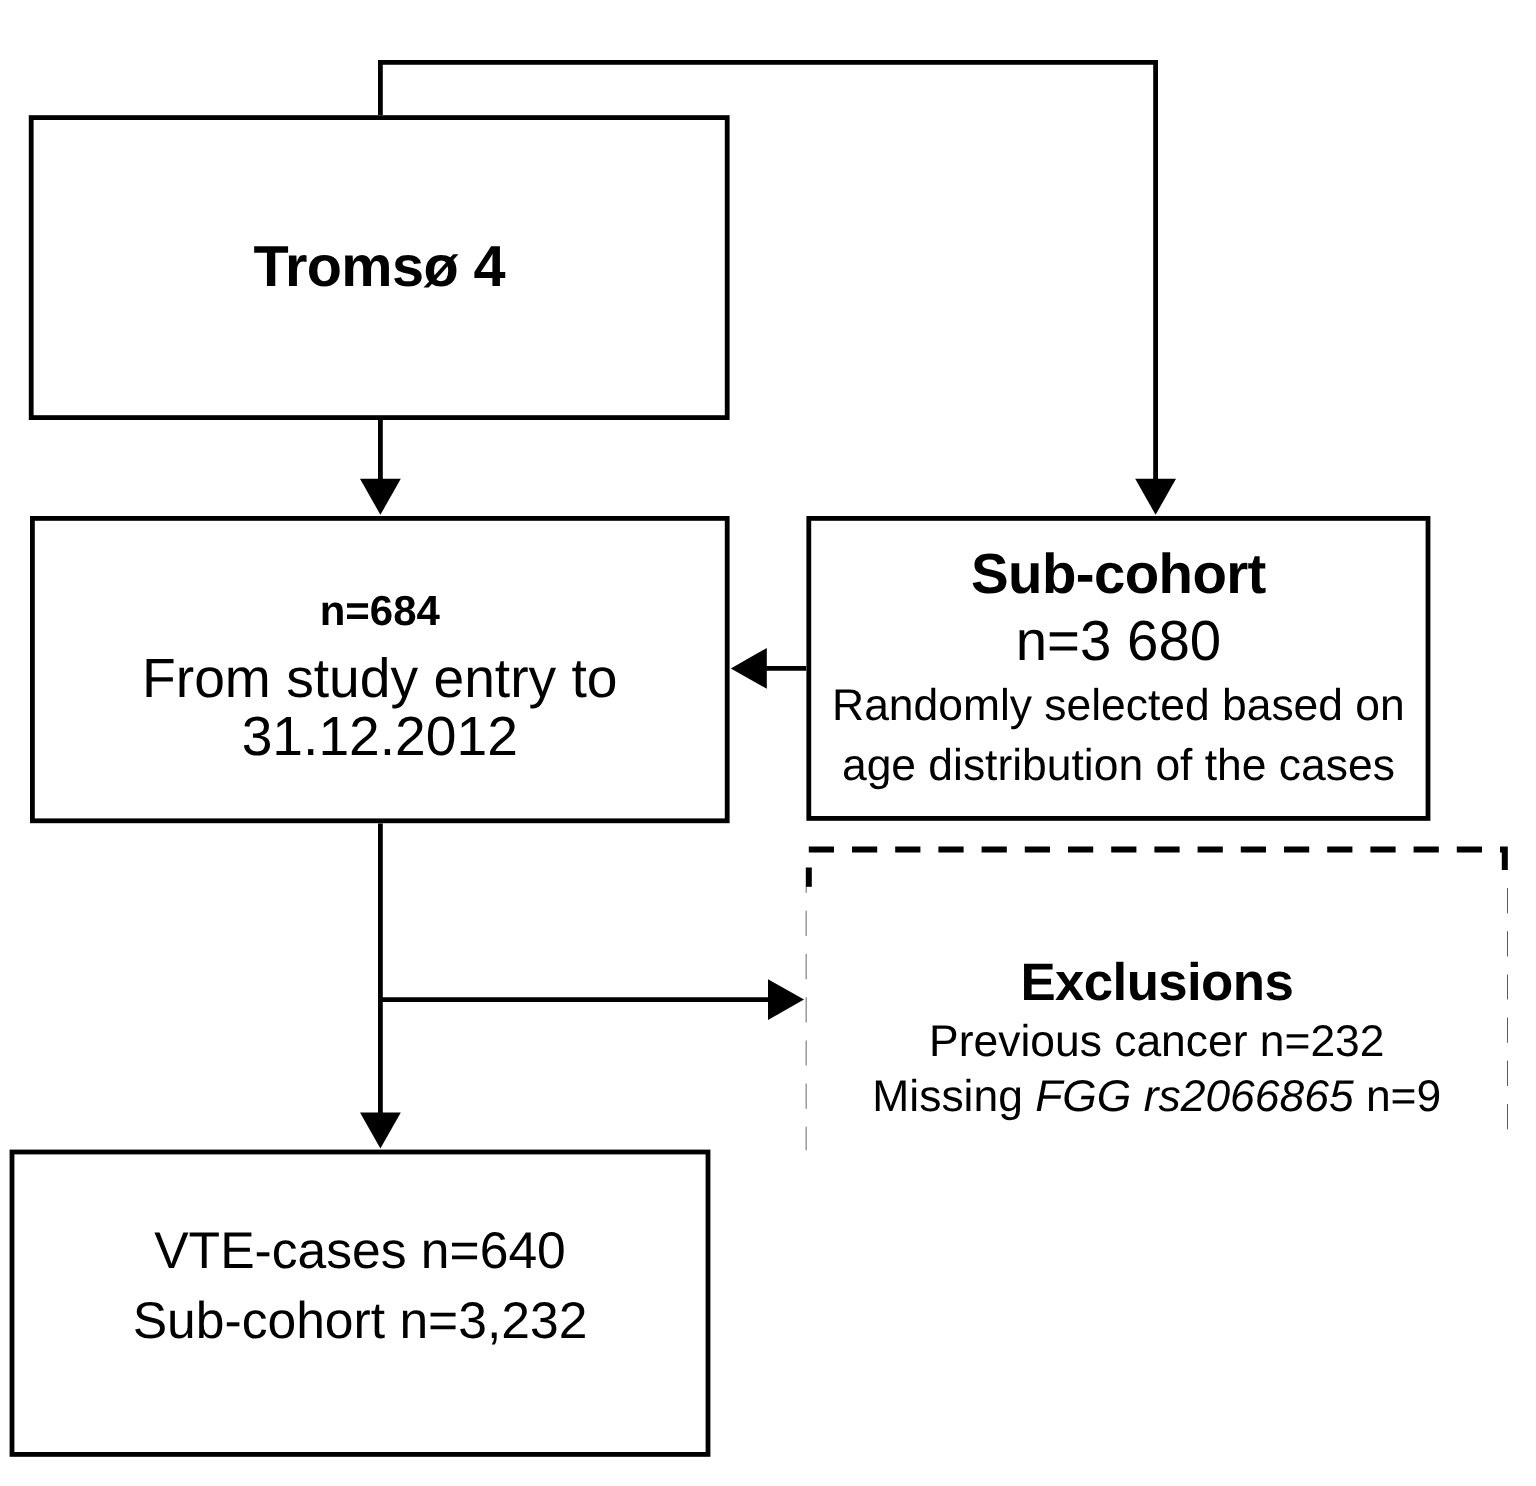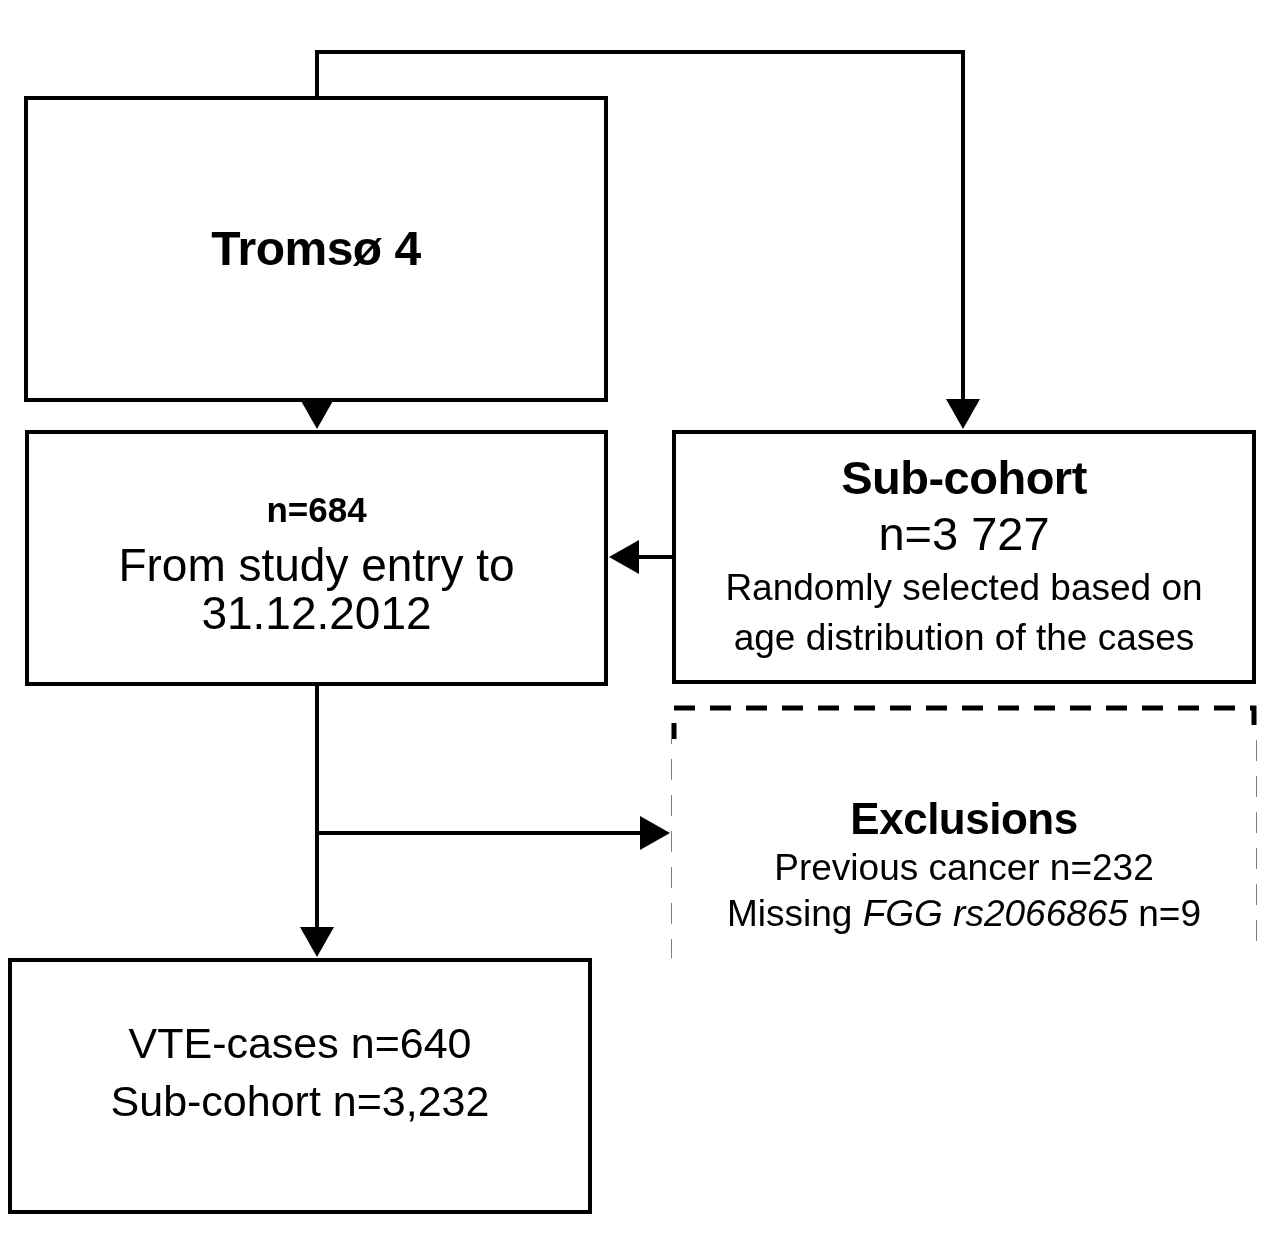--- a/index.html
+++ b/index.html
@@ -30,23 +30,23 @@
     display: flex;
     flex-direction: column;
     justify-content: center;
     align-items: center;
     text-align: center;
   }
   .fbox.solid {
     border: 4px solid #000000;
   }
   
-  .box-tromso    { left: 24px;  top: 96px;  width: 584px; height: 306px; }
+  .box-tromso    { left: 24px;  top: 96px;  width: 584px; height: 254px; }
   .box-vte       { left: 25px;  top: 430px; width: 583px; height: 256px; }
-  .box-subcohort { left: 672px; top: 430px; width: 584px; height: 254px; }
+  .box-subcohort { left: 672px; top: 430px; width: 520px; height: 254px; }
   .box-exclusions{ left: 672px; top: 739px; width: 584px; height: 252px; }
   .box-final     { left: 8px;  top: 958px; width: 584px; height: 256px; padding-bottom: 28px; }
 
   
   .t-title   { font-size: 48px; font-weight: bold; line-height: 56px; letter-spacing: -0.5px; }
   .t-sub     { font-size: 45px; line-height: 52px; margin-top: 14px; }
 
   .v-title   { font-size: 49px; font-weight: bold; line-height: 56px; letter-spacing: -0.5px; }
   .v-n       { font-size: 35px; line-height: 62px; font-weight: bold; }
   .v-note    { font-size: 46px; line-height: 48px; }
@@ -92,21 +92,21 @@
     <div class="t-title">Tromsø 4</div>
   </div>
 
   <div class="fbox solid box-vte">
     <div class="v-n">n=684</div>
     <div class="v-note">From study entry to 31.12.2012</div>
   </div>
 
   <div class="fbox solid box-subcohort">
     <div class="s-title">Sub-cohort</div>
-    <div class="s-n">n=3 727</div>
+    <div class="s-n">n=3 680</div>
     <div class="s-note">Randomly selected based on age distribution of the cases</div>
   </div>
 
   <div class="fbox box-exclusions">
     <div class="e-title">Exclusions</div>
     <div class="e-line">Previous cancer n=232</div>
     <div class="e-line"><span>Missing </span><span class="e-italic">FGG rs2066865</span><span> n=9</span></div>
   </div>
 
   <div class="fbox solid box-final">

